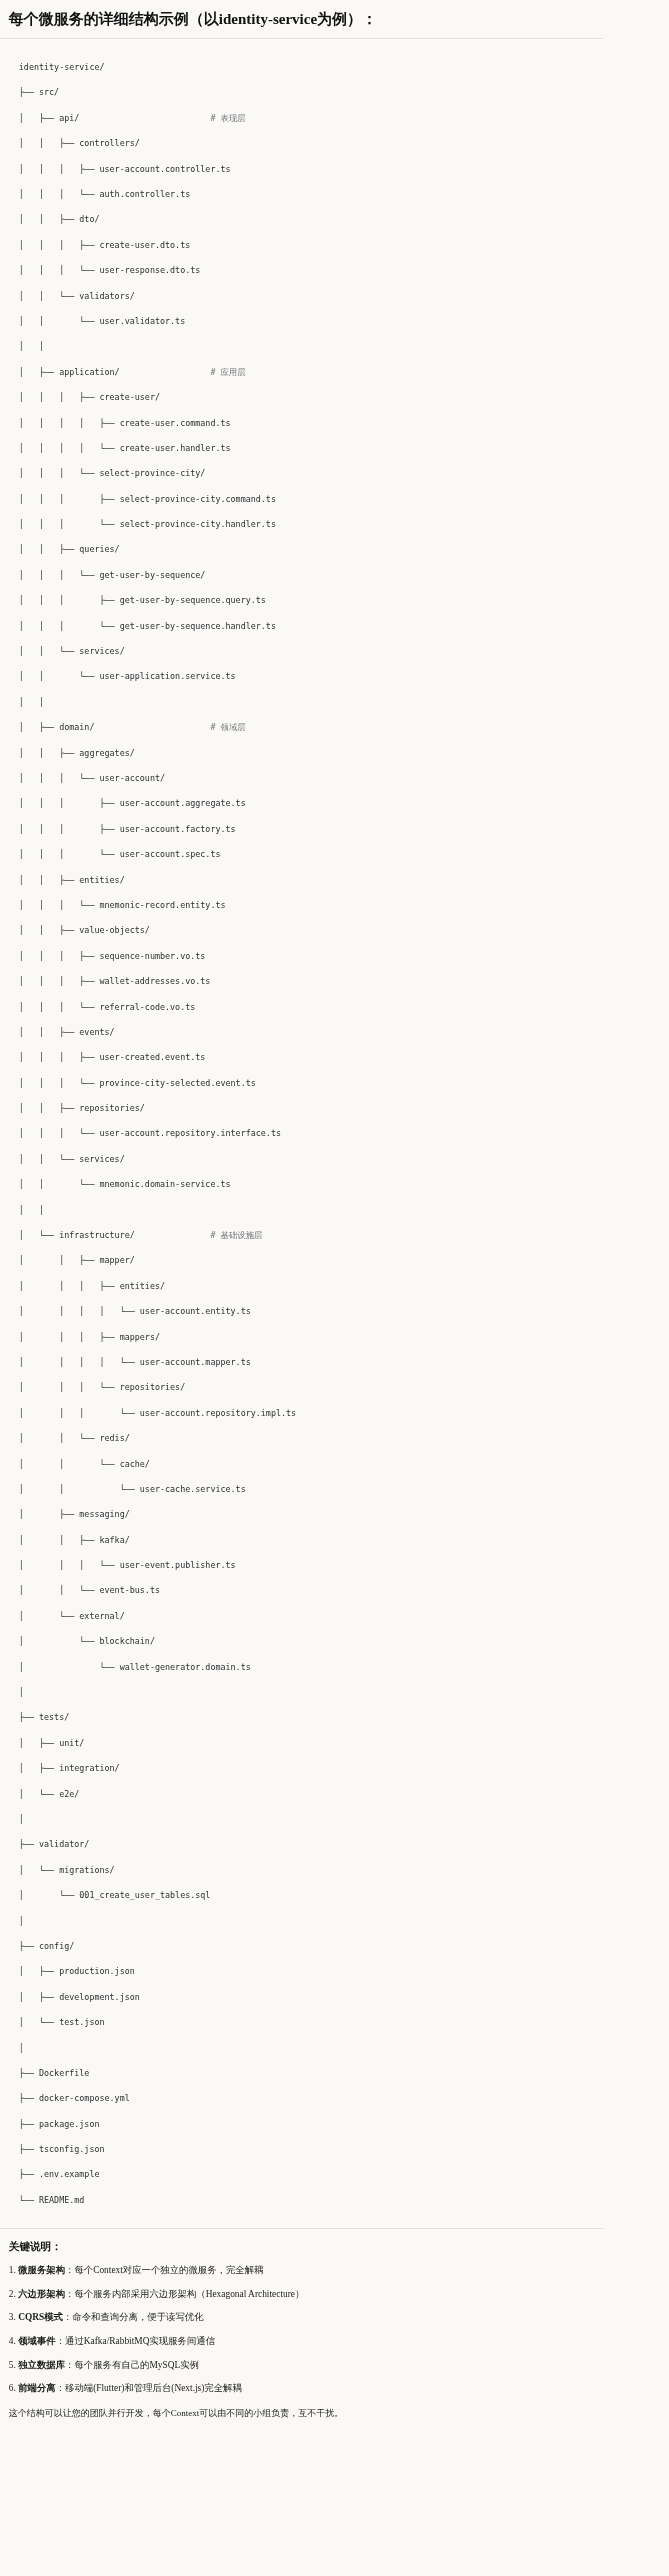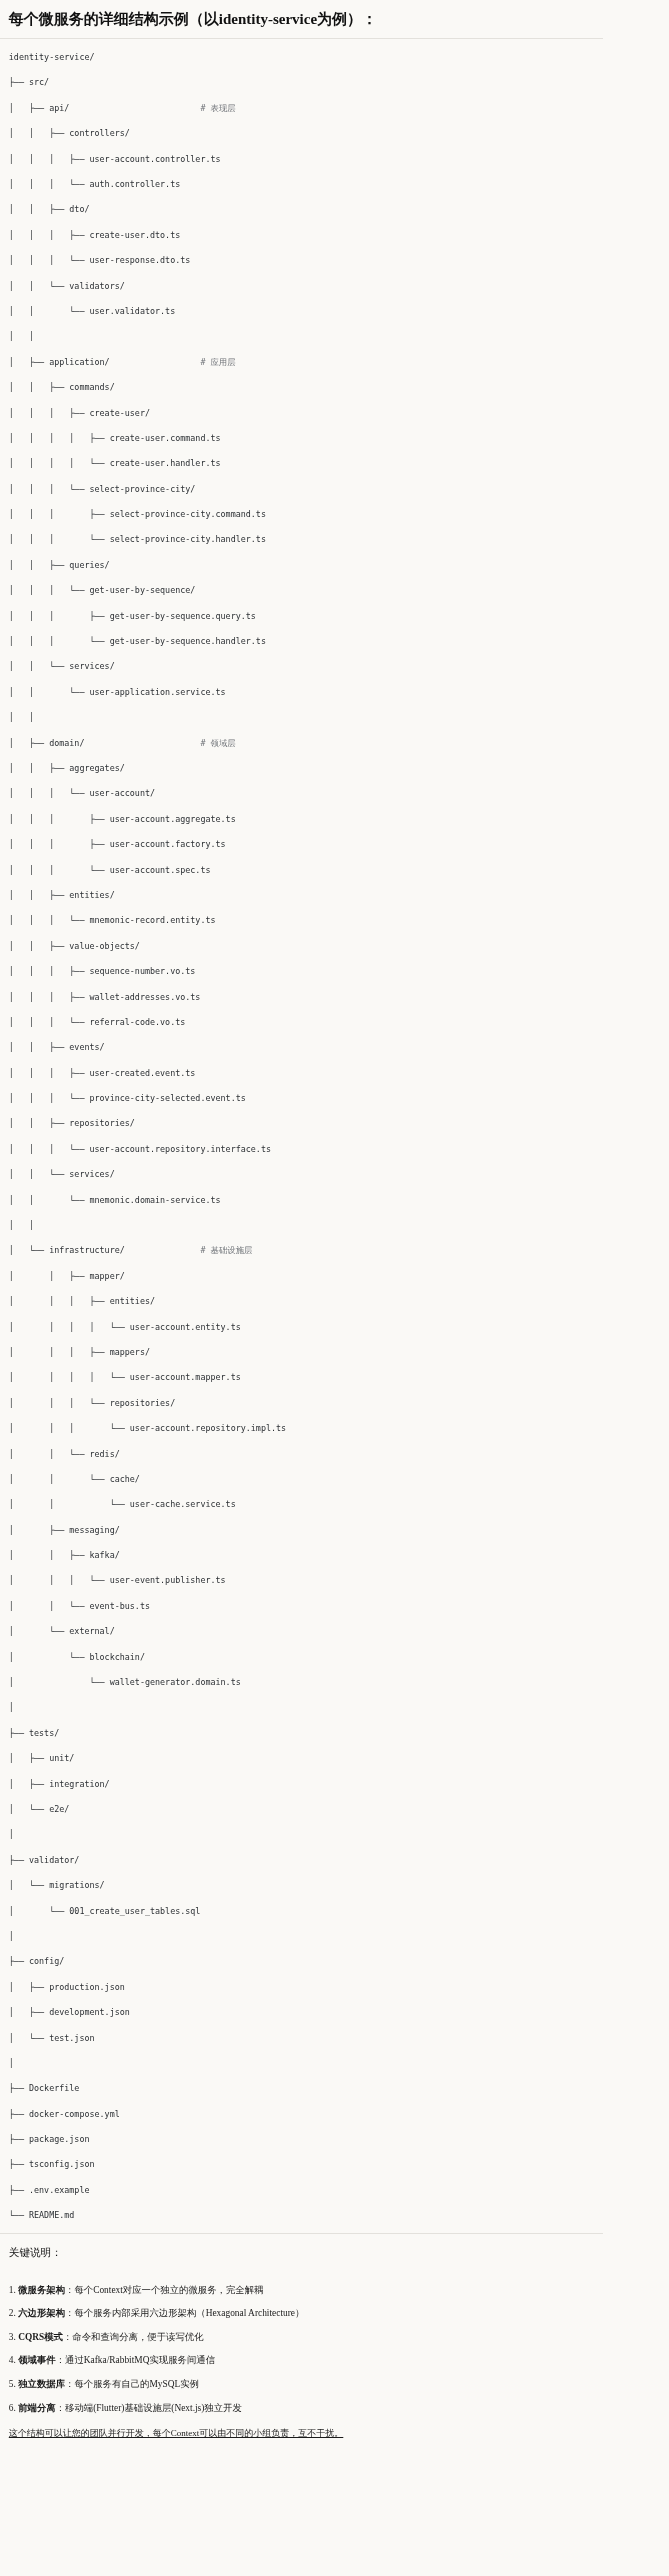--- a/index.html
+++ b/index.html
@@ -33,61 +33,60 @@
     padding:12.5px 8.8px 11.3px 8.8px;
     border-bottom:0.6px solid #e3e1dc;
     background:#faf9f6;
   }
   .tree{
     font-family:"DejaVu Sans Mono", monospace;
     font-size:8.4px;
     line-height:12.7px;
     white-space:pre;
     color:#2b2f33;
-    margin:0;
+    margin:10px;
   }
   .tree .row{
     white-space:pre;
     display:block;
     height:12.7px;
   }
   .tree .cmt{
     color:#6f7378;
   }
 
   
   .notes{
     padding:11.3px 8.8px 10px 8.8px;
     background:#faf9f6;
   }
   .notes-title{
     font-family:"Liberation Serif", serif;
-    font-weight:normal;
+    font-weight:bold;
     font-size:10.6px;
     color:#111111;
-    margin:0 0 24px 0;
+    margin:0 0 10px 0;
   }
   .note-item{
     font-family:"Liberation Serif", serif;
     font-size:9.4px;
     line-height:1.45;
     color:#1a1a1a;
     margin:0 0 10px 0;
   }
   .note-item .num{font-family:"Liberation Serif", serif;}
   .note-item .lbl{font-weight:bold;}
   .note-item .sep{}
   .note-item .txt{}
   .closing{
     font-family:"Liberation Serif", serif;
     font-size:9px;
     line-height:1.5;
     color:#1a1a1a;
     margin:11.3px 0 6.3px 0;
-    text-decoration:underline;
   }
 </style>
 </head>
 <body>
 
 <div class="page">
 
   <div class="doc-header">
     <h1 class="doc-title">每个微服务的详细结构示例（以identity-service为例）：</h1>
   </div>
@@ -99,21 +98,20 @@
 <span class="row"><span>│   │   ├── controllers/</span></span>
 <span class="row"><span>│   │   │   ├── user-account.controller.ts</span></span>
 <span class="row"><span>│   │   │   └── auth.controller.ts</span></span>
 <span class="row"><span>│   │   ├── dto/</span></span>
 <span class="row"><span>│   │   │   ├── create-user.dto.ts</span></span>
 <span class="row"><span>│   │   │   └── user-response.dto.ts</span></span>
 <span class="row"><span>│   │   └── validators/</span></span>
 <span class="row"><span>│   │       └── user.validator.ts</span></span>
 <span class="row"><span>│   │</span></span>
 <span class="row"><span>│   ├── application/</span><span>                  </span><span class="cmt"># 应用层</span></span>
-<span class="row"><span>│   │   ├── commands/</span></span>
 <span class="row"><span>│   │   │   ├── create-user/</span></span>
 <span class="row"><span>│   │   │   │   ├── create-user.command.ts</span></span>
 <span class="row"><span>│   │   │   │   └── create-user.handler.ts</span></span>
 <span class="row"><span>│   │   │   └── select-province-city/</span></span>
 <span class="row"><span>│   │   │       ├── select-province-city.command.ts</span></span>
 <span class="row"><span>│   │   │       └── select-province-city.handler.ts</span></span>
 <span class="row"><span>│   │   ├── queries/</span></span>
 <span class="row"><span>│   │   │   └── get-user-by-sequence/</span></span>
 <span class="row"><span>│   │   │       ├── get-user-by-sequence.query.ts</span></span>
 <span class="row"><span>│   │   │       └── get-user-by-sequence.handler.ts</span></span>
@@ -182,19 +180,19 @@
   </div>
 
   <div class="notes">
     <h2 class="notes-title">关键说明：</h2>
     <div id="notes-list">
         <p class="note-item"><span class="num">1. </span><span class="lbl">微服务架构</span><span class="sep">：</span><span class="txt">每个Context对应一个独立的微服务，完全解耦</span></p>
         <p class="note-item"><span class="num">2. </span><span class="lbl">六边形架构</span><span class="sep">：</span><span class="txt">每个服务内部采用六边形架构（Hexagonal Architecture）</span></p>
         <p class="note-item"><span class="num">3. </span><span class="lbl">CQRS模式</span><span class="sep">：</span><span class="txt">命令和查询分离，便于读写优化</span></p>
         <p class="note-item"><span class="num">4. </span><span class="lbl">领域事件</span><span class="sep">：</span><span class="txt">通过Kafka/RabbitMQ实现服务间通信</span></p>
         <p class="note-item"><span class="num">5. </span><span class="lbl">独立数据库</span><span class="sep">：</span><span class="txt">每个服务有自己的MySQL实例</span></p>
-        <p class="note-item"><span class="num">6. </span><span class="lbl">前端分离</span><span class="sep">：</span><span class="txt">移动端(Flutter)基础设施层(Next.js)独立开发</span></p>
+        <p class="note-item"><span class="num">6. </span><span class="lbl">前端分离</span><span class="sep">：</span><span class="txt">移动端(Flutter)和管理后台(Next.js)完全解耦</span></p>
       </div>
     <p class="closing">这个结构可以让您的团队并行开发，每个Context可以由不同的小组负责，互不干扰。</p>
   </div>
 
 </div>
 
 
 </body></html>

